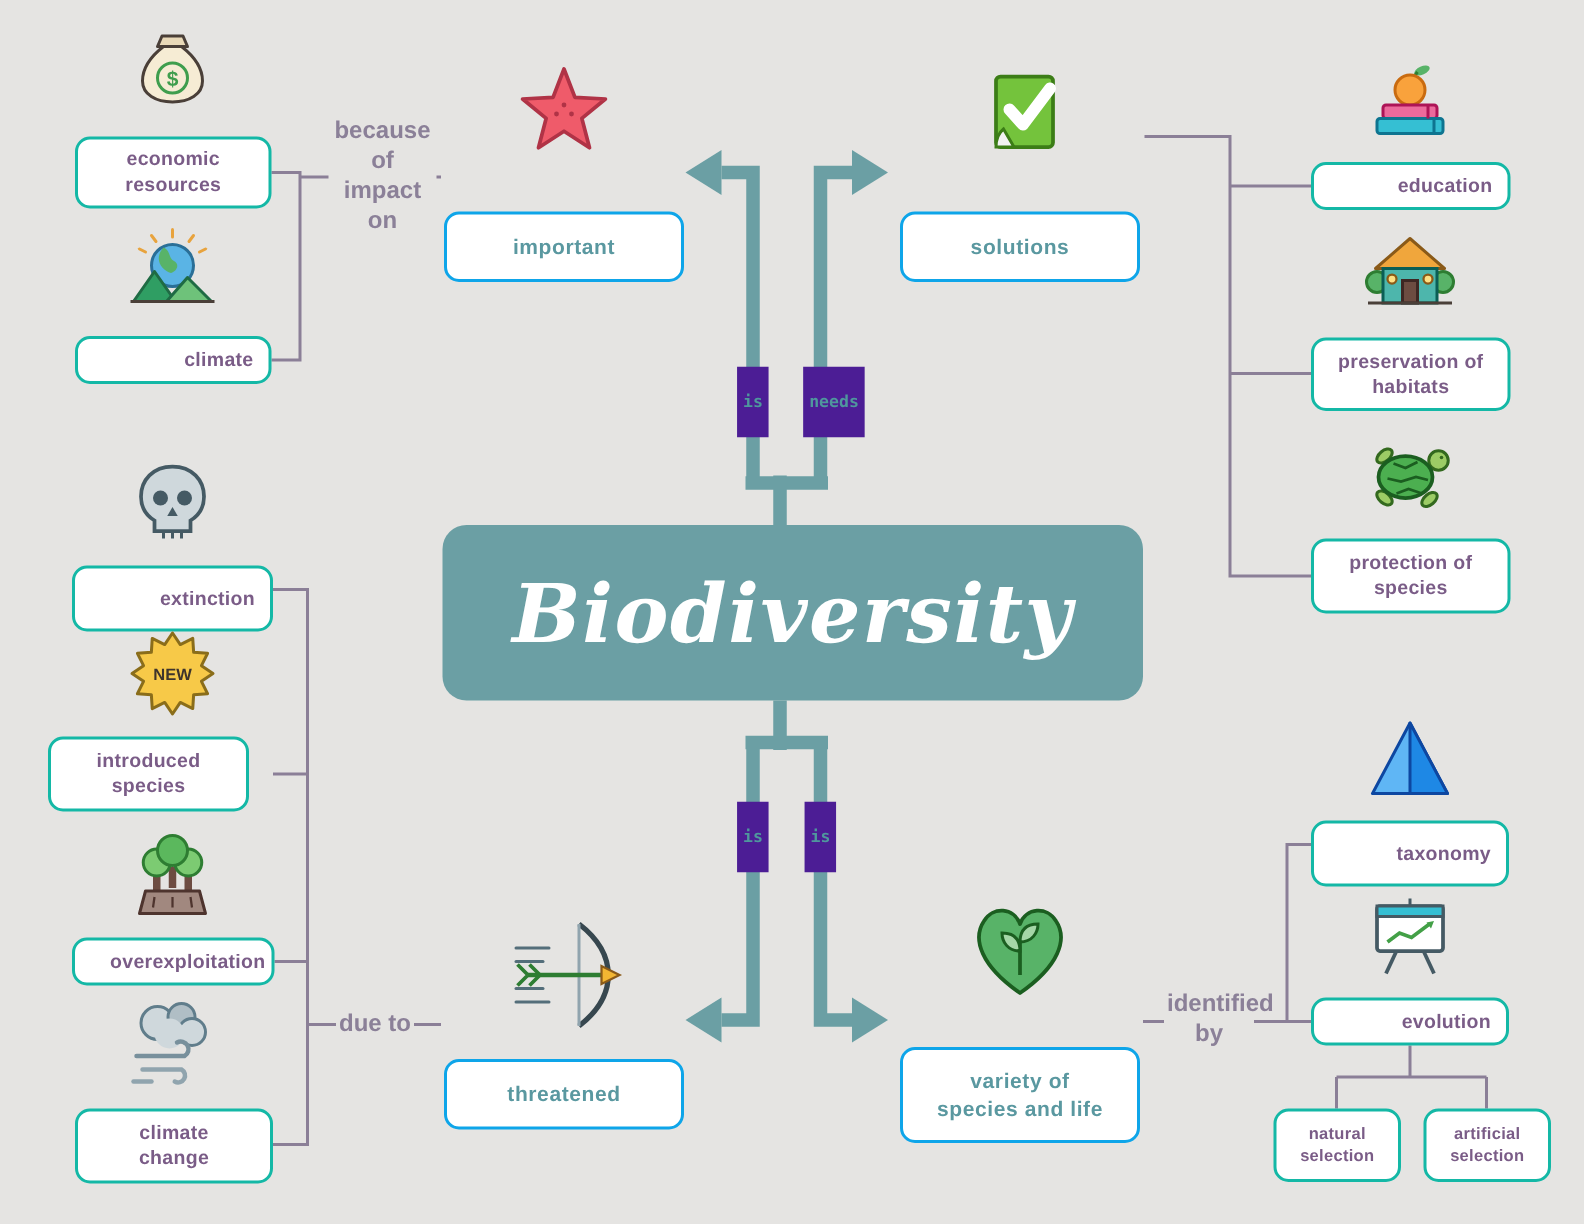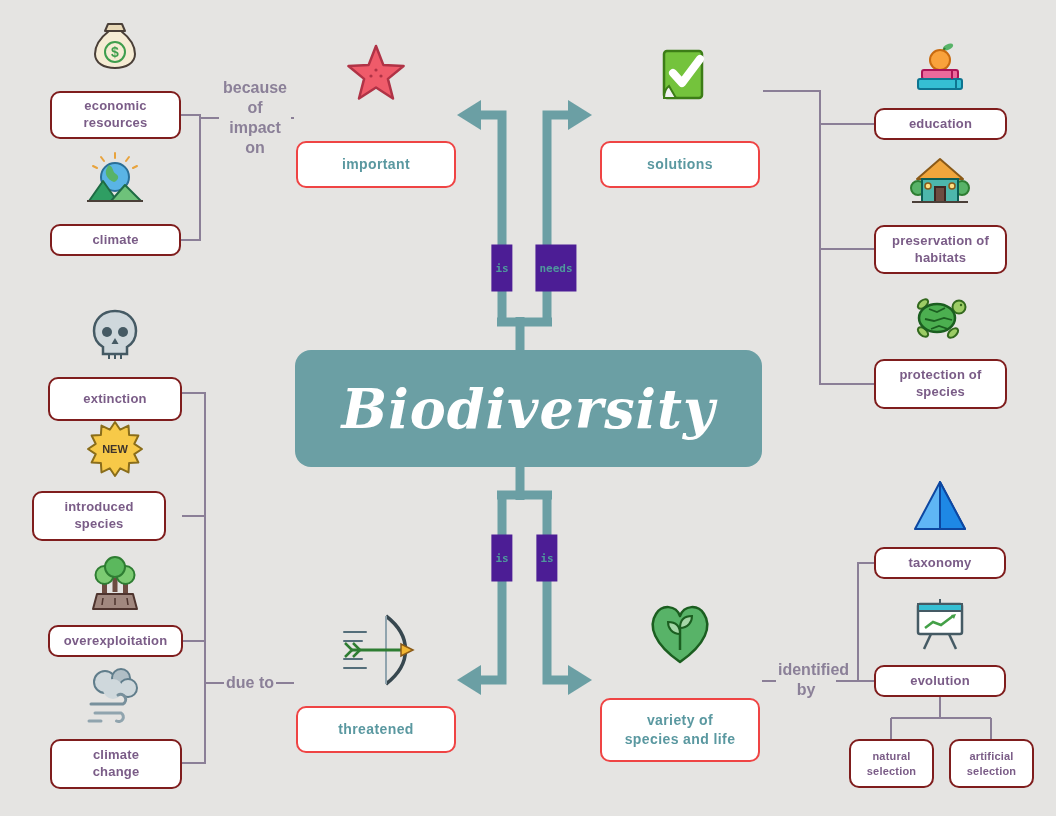--- a/index.html
+++ b/index.html
@@ -4,23 +4,23 @@
 <style>
   * { margin:0; padding:0; box-sizing:border-box; }
   html,body { width:1056px; height:816px; }
   body { font-family:"Liberation Sans", sans-serif; background:#e5e4e2; }
   .canvas { position:relative; width:1056px; height:816px; background:#e5e4e2; overflow:hidden; }
 
   .overlay { position:absolute; left:0; top:0; width:1056px; height:816px; z-index:1; pointer-events:none; }
 
   .node { position:absolute; z-index:2; display:flex; align-items:center; justify-content:center;
           text-align:center; background:#ffffff; border-radius:10px; }
-  .side-node { border:2px solid #7f1d1d; color:#7a5c87; font-weight:bold; font-size:13px;
-               line-height:1.3; letter-spacing:.2px; padding:4px 10px; }
-  .main-node { border:2px solid #ef4444; color:#5a98a0; font-weight:bold; font-size:14px;
+  .side-node { border:2px solid #14b8a6; color:#7a5c87; font-weight:bold; font-size:13px;
+               line-height:1.3; letter-spacing:.2px; padding:4px 10px;justify-content:flex-end; }
+  .main-node { border:2px solid #0ea5e9; color:#5a98a0; font-weight:bold; font-size:14px;
                letter-spacing:.4px; line-height:1.35; padding:4px 8px; }
 
   .center-node { position:absolute; left:295px; top:350px; width:467px; height:117px;
                  background:#6b9fa4; border-radius:16px; display:flex; align-items:center;
                  justify-content:center; z-index:2; }
   .center-title { font-family:"DejaVu Serif", serif; font-style:italic; font-weight:bold;
                   font-size:54px; color:#ffffff; letter-spacing:1px; }
 
   .icon { position:absolute; z-index:2; line-height:0; }
 
@@ -34,21 +34,21 @@
   
   #n-economic        { left:50px;  top:91px;  width:131px; height:48px; }
   #n-climate         { left:50px;  top:224px; width:131px; height:32px; }
   #n-extinction      { left:48px;  top:377px; width:134px; height:44px; }
   #n-introduced      { left:32px;  top:491px; width:134px; height:50px; padding:4px 16px; }
   #n-overexploit     { left:48px;  top:625px; width:135px; height:32px; padding:4px 4px; }
   #n-climatechange   { left:50px;  top:739px; width:132px; height:50px; padding:4px 26px; }
   #n-education       { left:874px; top:108px; width:133px; height:32px; }
   #n-preservation    { left:874px; top:225px; width:133px; height:49px; padding:4px 14px; }
   #n-protection      { left:874px; top:359px; width:133px; height:50px; padding:4px 18px; }
-  #n-taxonomy        { left:874px; top:547px; width:132px; height:32px; }
+  #n-taxonomy        { left:874px; top:547px; width:132px; height:44px; }
   #n-evolution       { left:874px; top:665px; width:132px; height:32px; }
   #n-natural         { left:849px; top:739px; width:85px;  height:49px; font-size:11px; padding:4px 6px; }
   #n-artificial      { left:949px; top:739px; width:85px;  height:49px; font-size:11px; padding:4px 6px; }
 
   
   #n-important  { left:296px; top:141px; width:160px; height:47px; }
   #n-solutions  { left:600px; top:141px; width:160px; height:47px; }
   #n-threatened { left:296px; top:706px; width:160px; height:47px; }
   #n-variety    { left:600px; top:698px; width:160px; height:64px; padding:4px 18px; }
 

